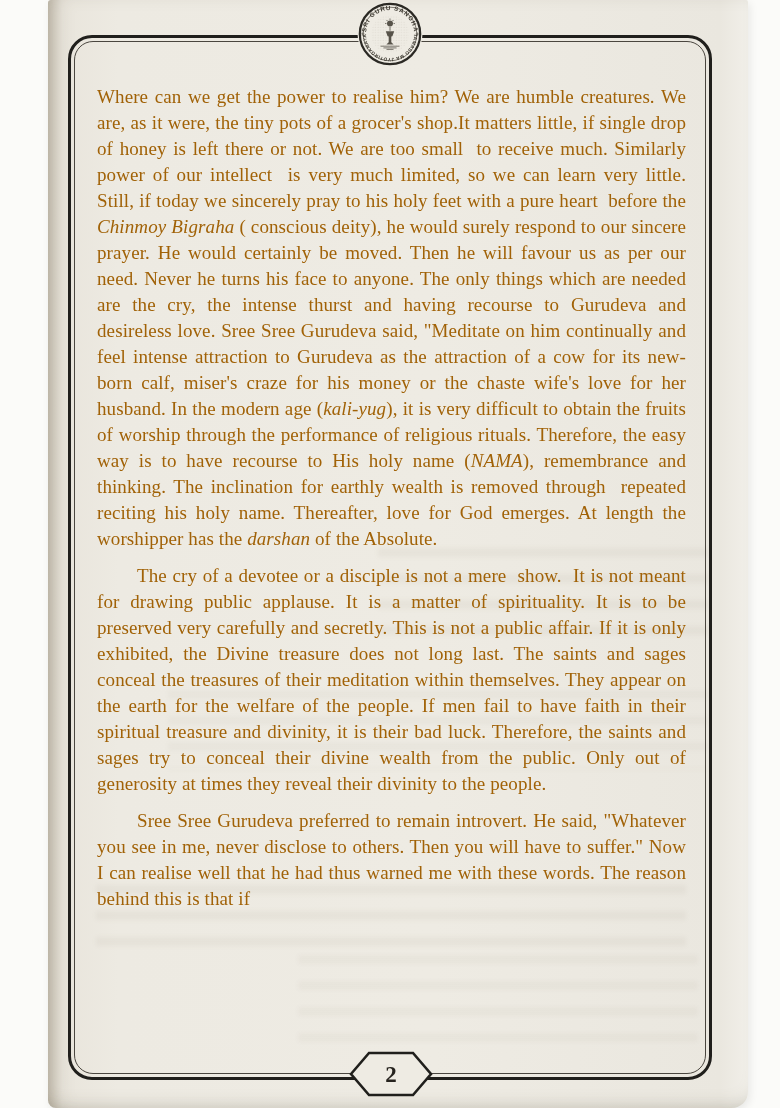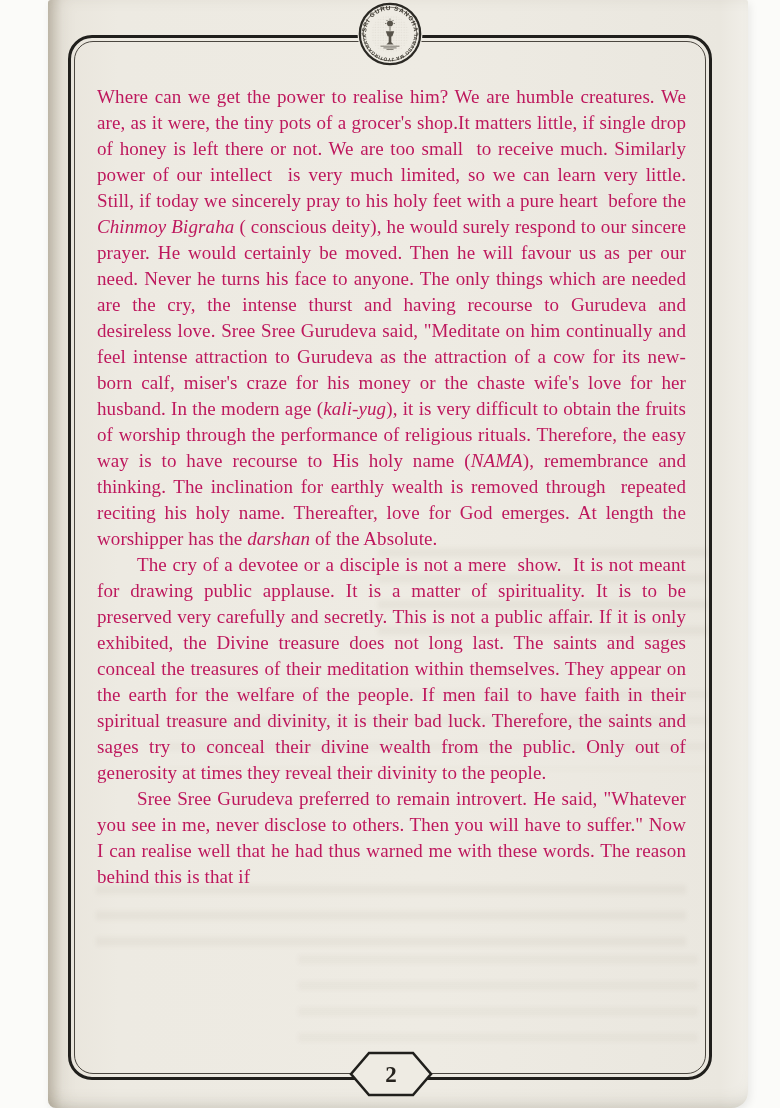--- a/index.html
+++ b/index.html
@@ -15,24 +15,24 @@
          background:repeating-linear-gradient(180deg,rgba(128,115,94,.13) 0 9px,rgba(0,0,0,0) 9px 26px);}
   .g1{left:330px;top:548px;width:330px;height:92px;}
   .g2{left:120px;top:690px;width:540px;height:80px;opacity:.35;}
   .g3{left:48px;top:885px;width:590px;height:66px;}
   .g4{left:250px;top:955px;width:400px;height:88px;opacity:.4;}
   .frame{position:absolute;left:68px;top:35px;width:644px;height:1045px;
          border:3px solid #201f1c;border-radius:24px;box-sizing:border-box;}
   .frame-inner{position:absolute;left:3px;top:3px;right:3px;bottom:3px;
          border:1px solid #4a463f;border-radius:19px;}
   .body-text{position:absolute;left:26px;top:46px;width:589px;height:975px;
-         overflow:hidden;color:#be185d;font-size:19px;line-height:26px;
+         overflow:hidden;color:#a16207;font-size:19px;line-height:26px;
          text-align:justify;white-space:pre-wrap;letter-spacing:.1px;}
   .para{margin:0;}
-  .para + .para{}
+  .para + .para{margin-top:11px;}
   .para.indent{text-indent:40px;}
   .ital{font-style:italic;}
   .seal{position:absolute;left:355px;top:-1px;width:70px;height:70px;}
   .sealtxt{font-family:"Liberation Sans", sans-serif;font-weight:bold;
            fill:#3a362e;letter-spacing:.9px;}
   .arc-top{font-size:6.1px;}
   .arc-bot{font-size:4.7px;letter-spacing:.4px;}
   .ros{font-size:5.6px;fill:#3a362e;}
   .pagenum{position:absolute;left:348px;top:1049px;width:86px;height:50px;}
   .pagenum text{font-family:"Liberation Serif", serif;font-size:23px;

